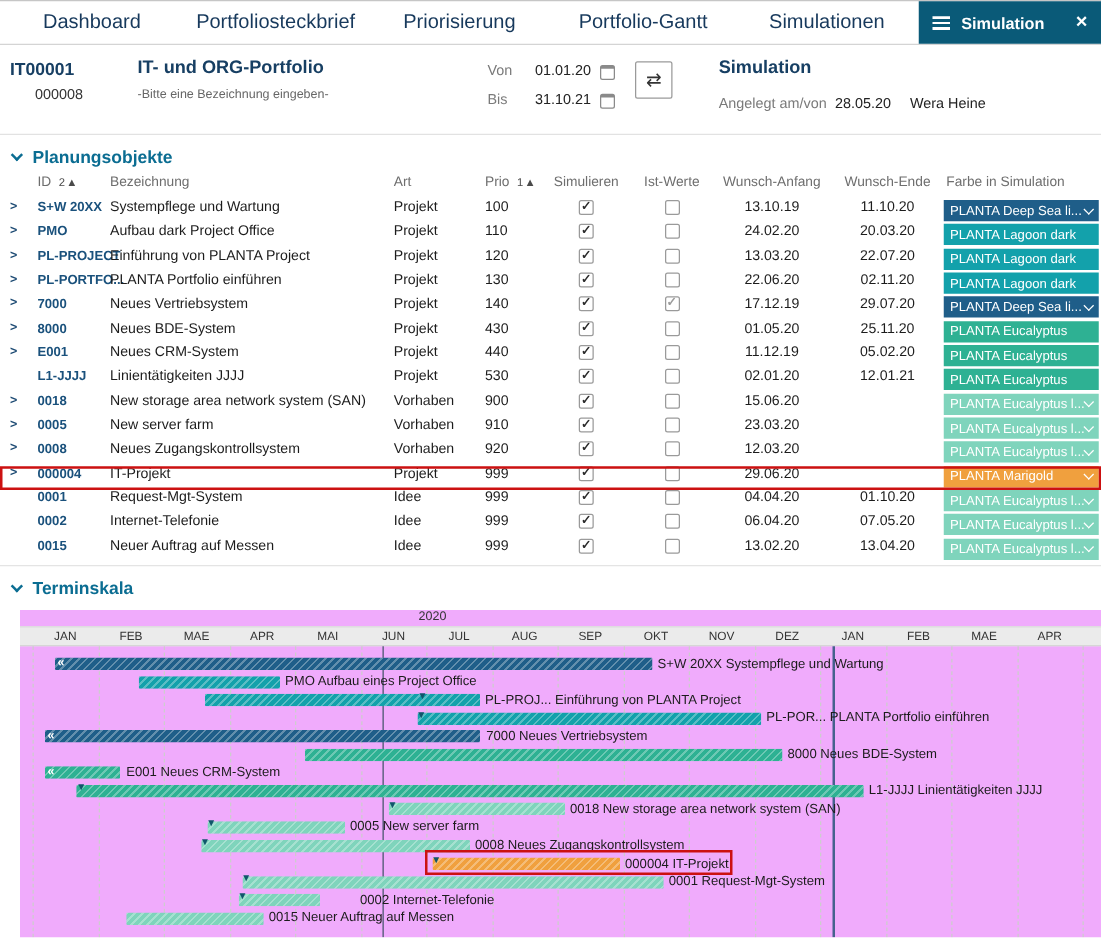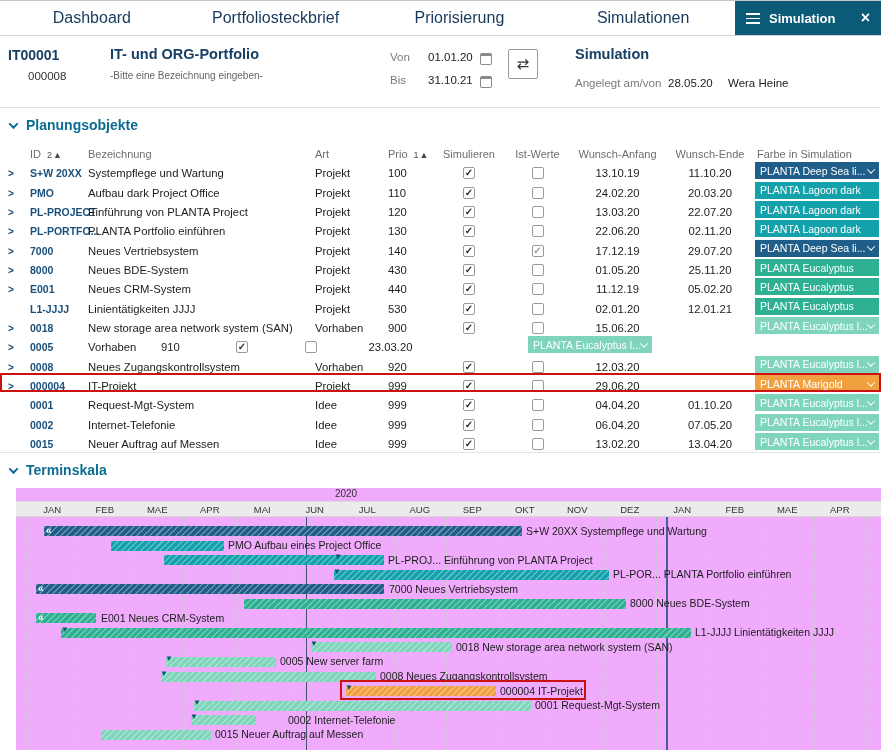--- a/index.html
+++ b/index.html
@@ -32,21 +32,21 @@
   .p-cr-l{left:575px;top:40px;} .p-cr-d{left:668px;top:40px;} .p-cr-b{left:728px;top:40px;}
 
   
   .section{position:absolute;left:0;right:0;background:#fff;}
   .sec-plan{top:108px;}
   .sec-term{top:452px;border-top:1px solid #e4e4e4;}
   .section-head{display:flex;align-items:center;gap:9px;padding:9px 0 5px 10px;color:#0b6d92;font-size:14px;font-weight:bold;}
   .chev{width:7px;height:7px;border-left:2px solid #0b6d92;border-bottom:2px solid #0b6d92;transform:rotate(-45deg) translate(1px,-1px);flex-shrink:0;}
 
   
-  .t-head,.t-row{display:flex;align-items:flex-end;padding-left:8px;}
+  .t-head,.t-row{display:flex;align-items:flex-start;padding-left:8px;}
   .t-head{height:20px;font-size:11px;color:#6e6e6e;margin-top:2px;}
   .t-row{height:19.35px;font-size:11.3px;color:#1c1c1c;}
   .t-row.hl{outline:2px solid #cc1111;outline-offset:-2px;}
   .c-exp{width:22px;color:#1c4a73;font-weight:bold;font-size:10px;}
   .c-id{width:58px;color:#1a517c;font-weight:bold;font-size:10.5px;white-space:nowrap;}
   .c-bez{width:227px;white-space:nowrap;overflow:hidden;}
   .c-art{width:73px;}
   .c-prio{width:45px;}
   .c-sim{width:72px;display:flex;justify-content:center;}
   .c-ist{width:65px;display:flex;justify-content:center;}
@@ -80,20 +80,21 @@
 </head>
 <body>
 
 <div class="page">
 
   <div class="topnav">
     <div class="nav-tabs">
         <div class="nav-tab">Dashboard</div>
         <div class="nav-tab">Portfoliosteckbrief</div>
         <div class="nav-tab">Priorisierung</div>
+        <div class="nav-tab">Portfolio-Gantt</div>
         <div class="nav-tab">Simulationen</div>
       </div>
     <div class="active-tab">
       <span class="burger"></span>
       <span>Simulation</span>
       <span class="close-x">×</span>
     </div>
   </div>
 
   <div class="header">
@@ -313,20 +314,21 @@
           <span class="c-farbe">
             <span class="farbe" style="background-color:#7fd4bc">
               <span class="farbe-txt">PLANTA Eucalyptus l...</span>
               <span class="dd"></span>
             </span>
           </span>
         </div>
         <div class="t-row">
           <span class="c-exp">&gt;</span>
           <span class="c-id">0005</span>
+          <span class="c-bez">New server farm</span>
           <span class="c-art">Vorhaben</span>
           <span class="c-prio">910</span>
           <span class="c-sim">
             <span class="cb">✓</span>
           </span>
           <span class="c-ist">
             <span class="cb"></span>
           </span>
           <span class="c-anf">23.03.20</span>
           <span class="c-end"></span>

